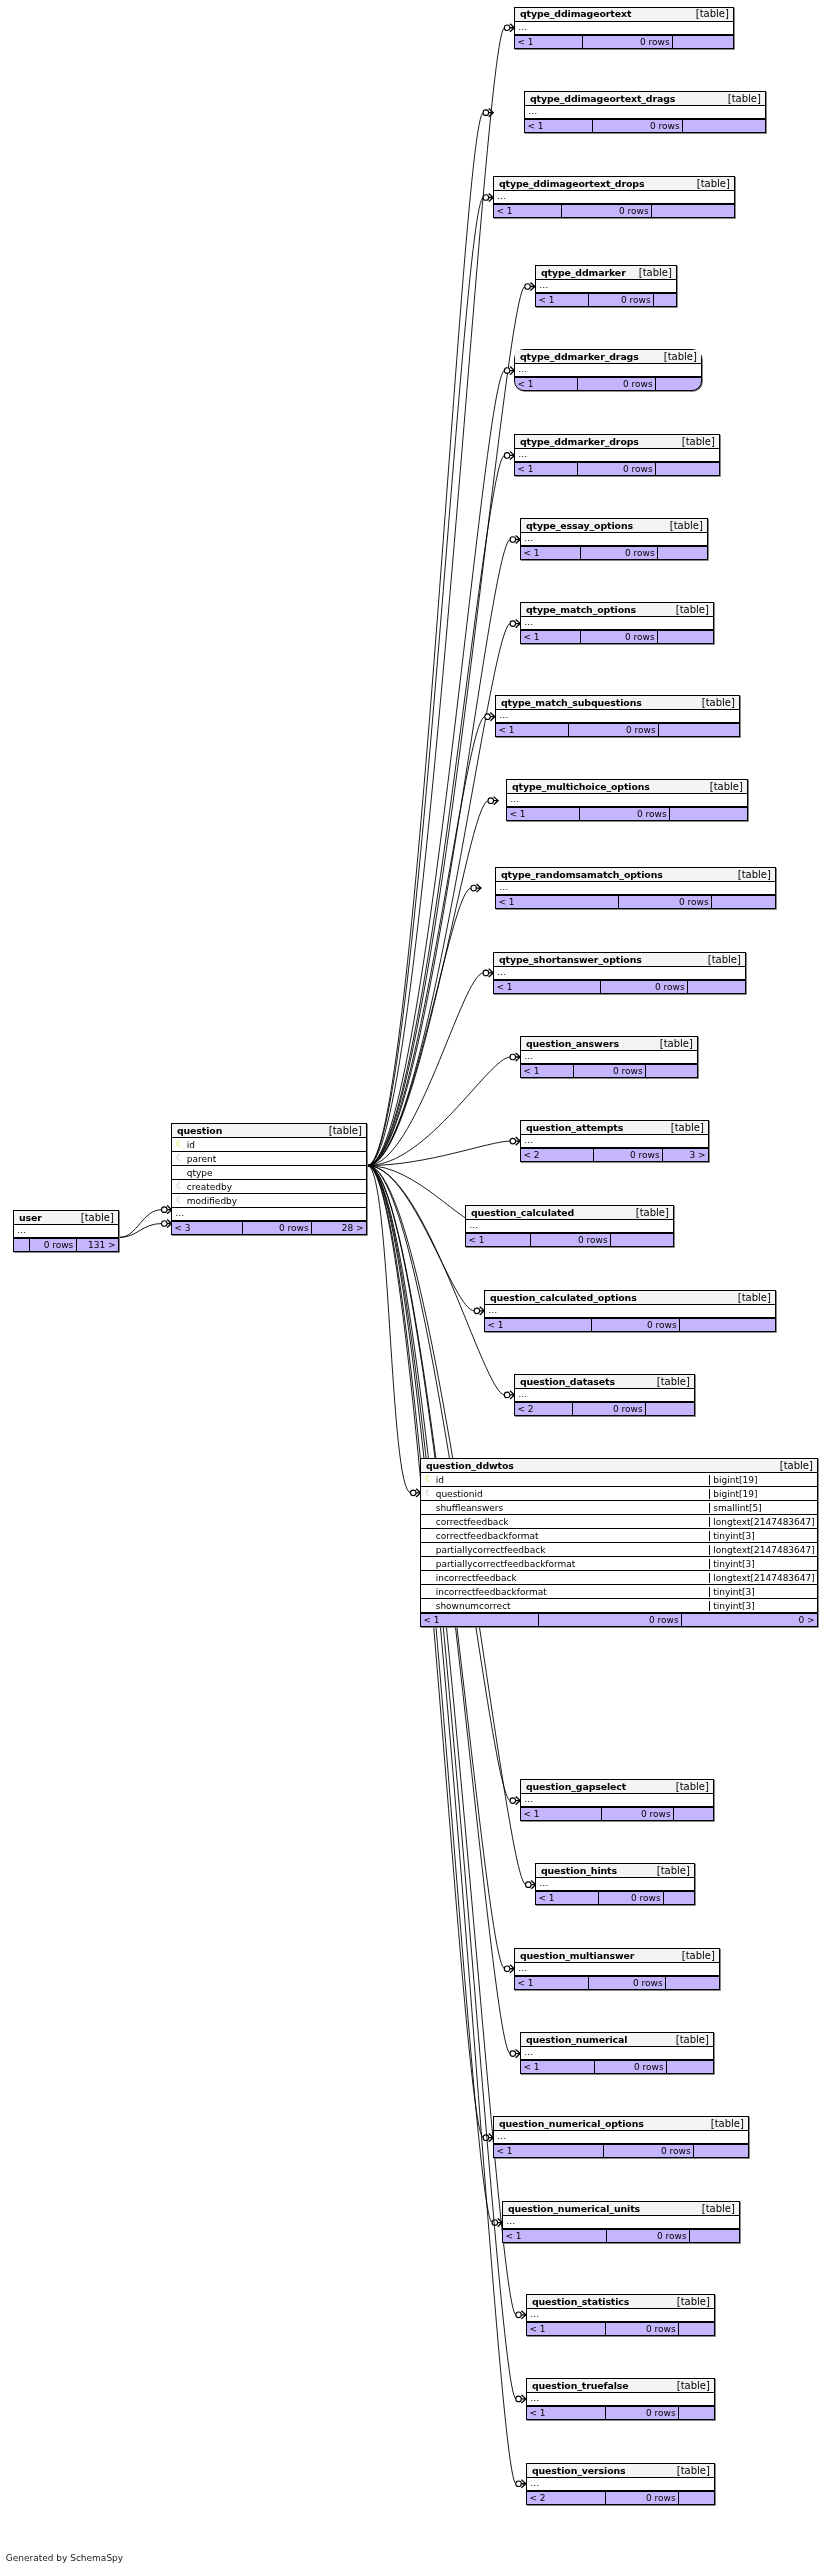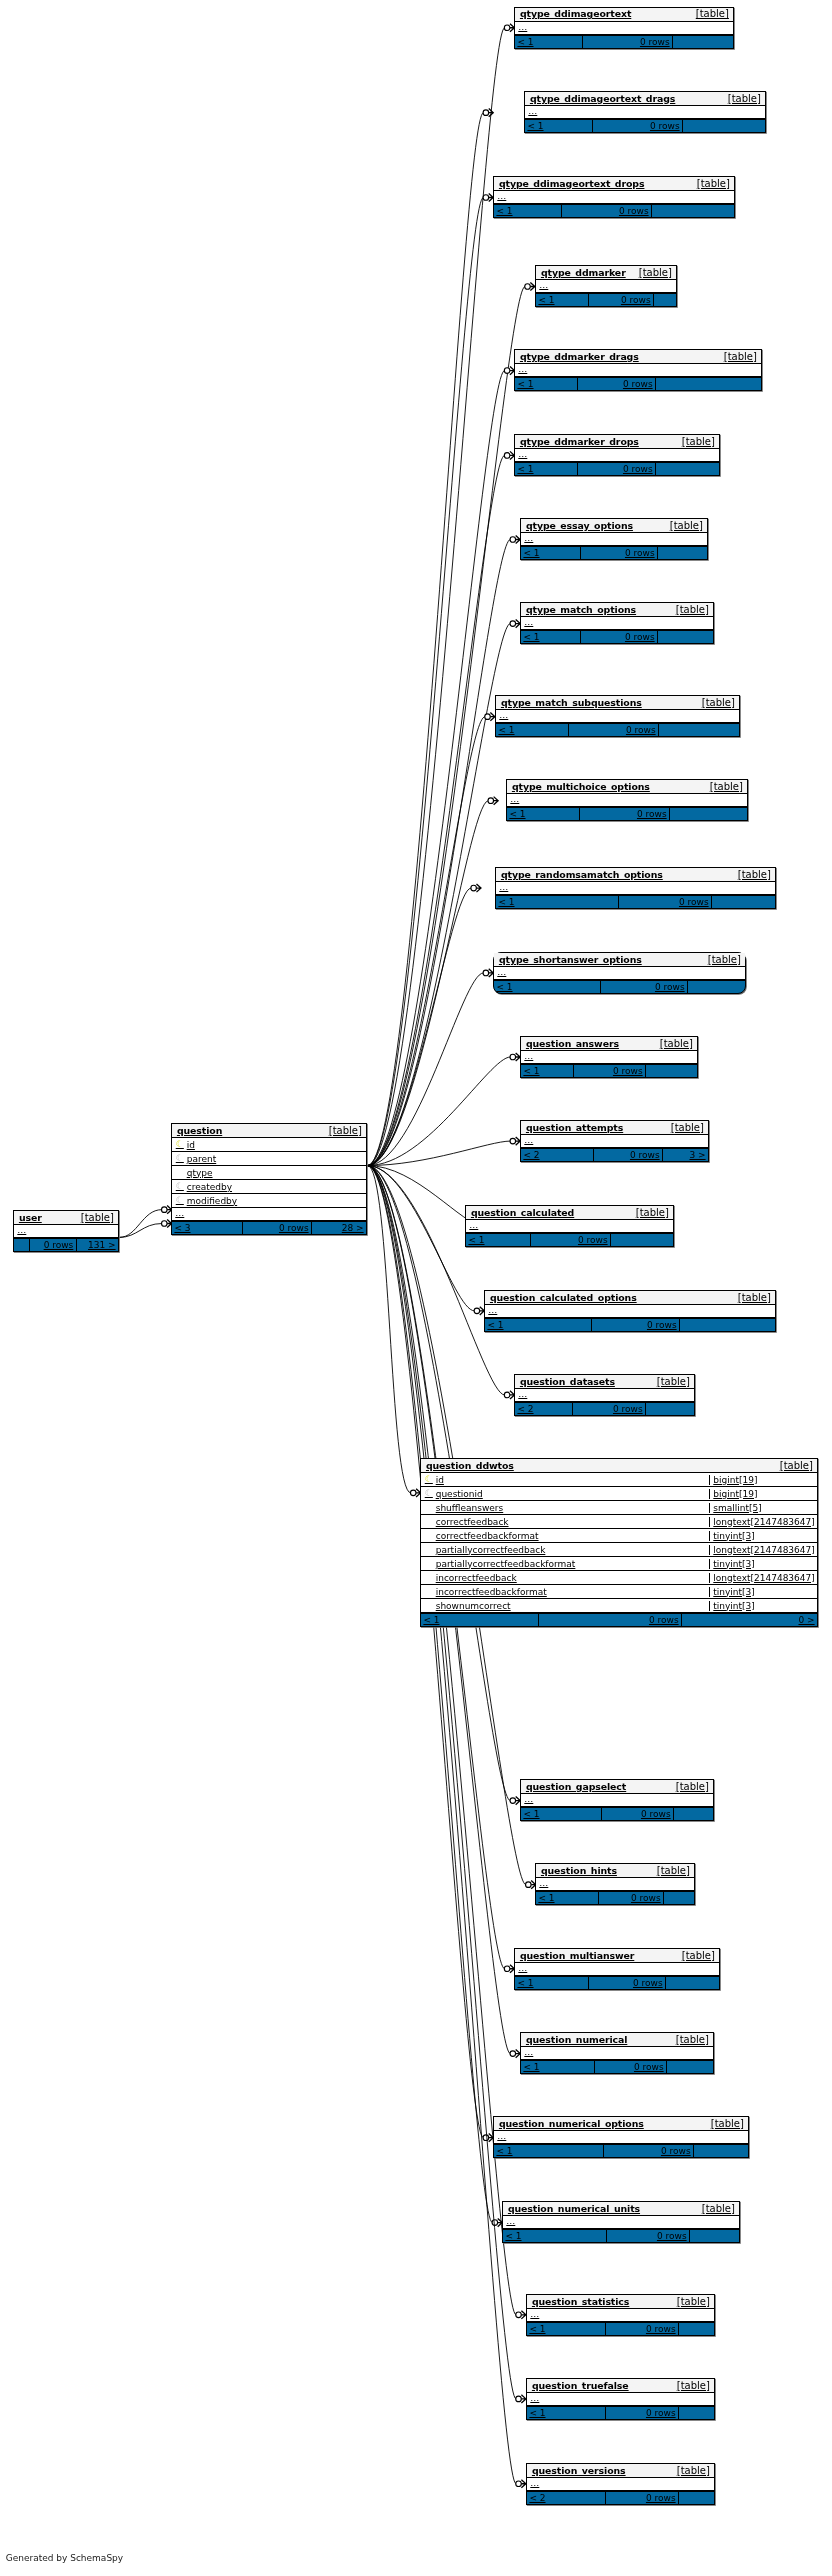--- a/index.html
+++ b/index.html
@@ -6,24 +6,23 @@
   body{
     width:833px;height:2576px;position:relative;overflow:hidden;
     font-family:"DejaVu Sans","Liberation Sans",sans-serif;
   }
   #canvas{position:absolute;left:0;top:0;width:833px;height:2576px;}
   #edges{position:absolute;left:0;top:0;width:833px;height:2576px;pointer-events:none;}
 
   .tbl{
     position:absolute;
     border:0.8px solid #000;
-    background:#0369a1;
+    background:#c4b5fd;
     box-sizing:border-box;
     box-shadow:0.8px 0.8px 0 #6b6b6b;
-    text-decoration:underline;
   }
   .tbl.focus{border:1.6px solid #000;}
 
   .tbl-head{
     display:flex;align-items:center;justify-content:space-between;
     background:#f4f4f4;
     border-bottom:0.8px solid #000;
     padding:1.6px 4.1px 2.4px 4.9px;
     height:14px;box-sizing:border-box;
     white-space:nowrap;
@@ -210,21 +209,21 @@
         </div>
         <div class="tbl-body">
           <div class="ellipsis-row">…</div>
         </div>
         <div class="tbl-foot">
           <span class="foot-l" style="width:52px">&lt; 1</span>
           <span class="foot-m" style="width:65px">0 rows</span>
           <span class="foot-r"></span>
         </div>
       </div>
-      <div class="tbl" style="left: 514px; top: 349px; width: 248px;">
+      <div class="tbl" style="left: 514px; top: 349px; width: 188px; border-radius: 10px;">
         <div class="tbl-head">
           <span class="tbl-name">qtype_ddmarker_drags</span>
           <span class="tbl-tag">[table]</span>
         </div>
         <div class="tbl-body">
           <div class="ellipsis-row">…</div>
         </div>
         <div class="tbl-foot">
           <span class="foot-l" style="width:62px">&lt; 1</span>
           <span class="foot-m" style="width:78px">0 rows</span>
@@ -308,21 +307,21 @@
         </div>
         <div class="tbl-body">
           <div class="ellipsis-row">…</div>
         </div>
         <div class="tbl-foot">
           <span class="foot-l" style="width:122px">&lt; 1</span>
           <span class="foot-m" style="width:93px">0 rows</span>
           <span class="foot-r"></span>
         </div>
       </div>
-      <div class="tbl" style="left: 493px; top: 952px; width: 253px; border-radius: 8px;">
+      <div class="tbl" style="left: 493px; top: 952px; width: 253px;">
         <div class="tbl-head">
           <span class="tbl-name">qtype_shortanswer_options</span>
           <span class="tbl-tag">[table]</span>
         </div>
         <div class="tbl-body">
           <div class="ellipsis-row">…</div>
         </div>
         <div class="tbl-foot">
           <span class="foot-l" style="width:106px">&lt; 1</span>
           <span class="foot-m" style="width:87px">0 rows</span>

